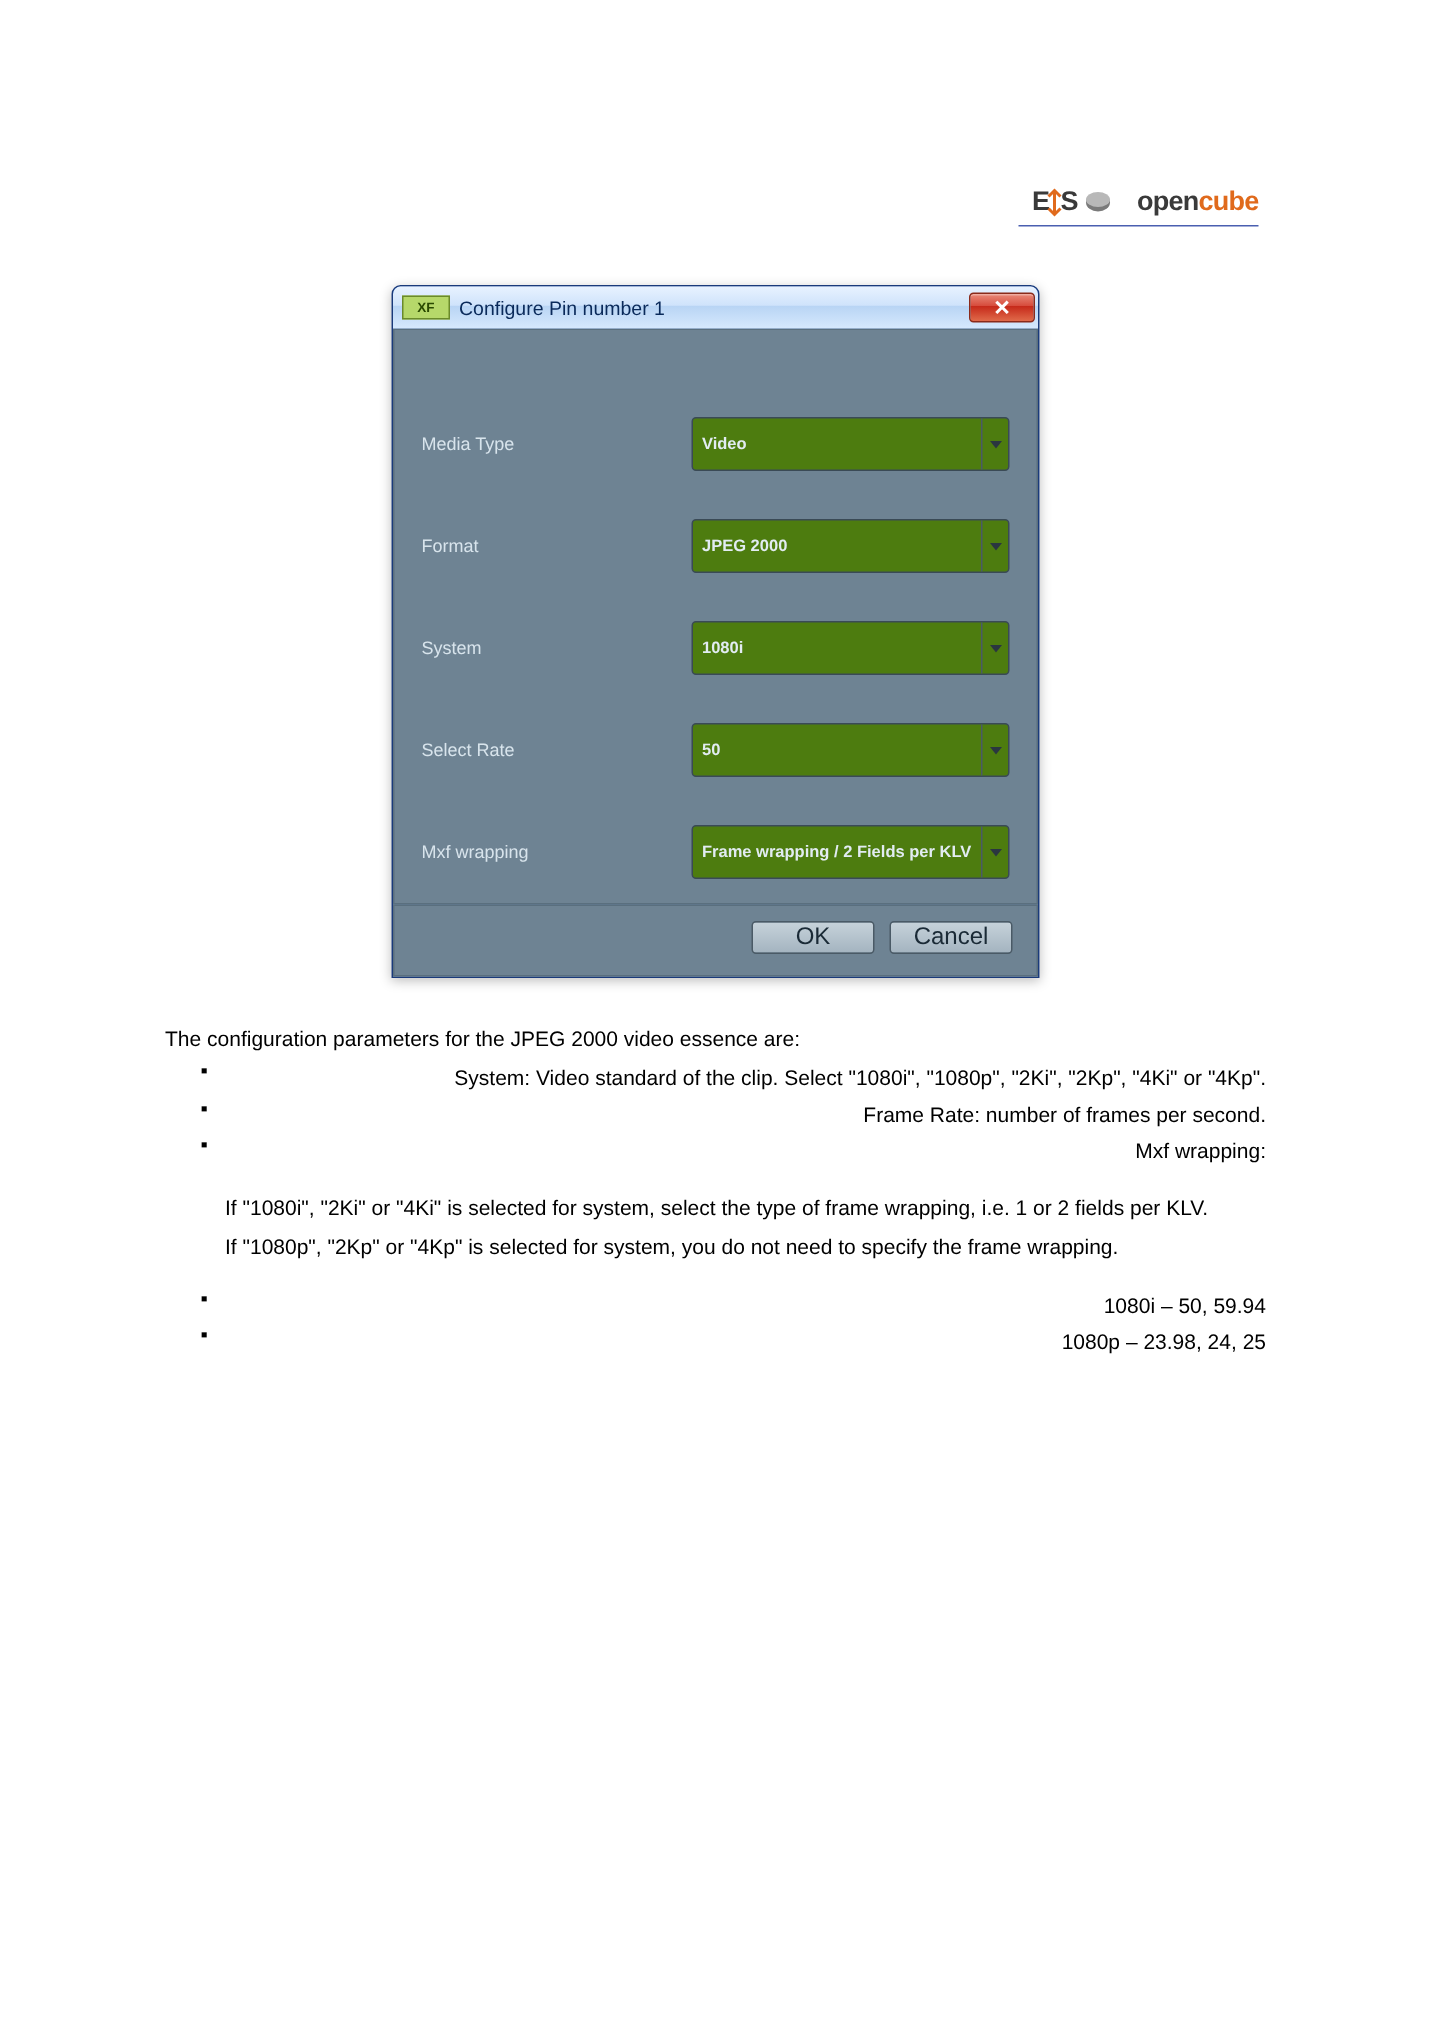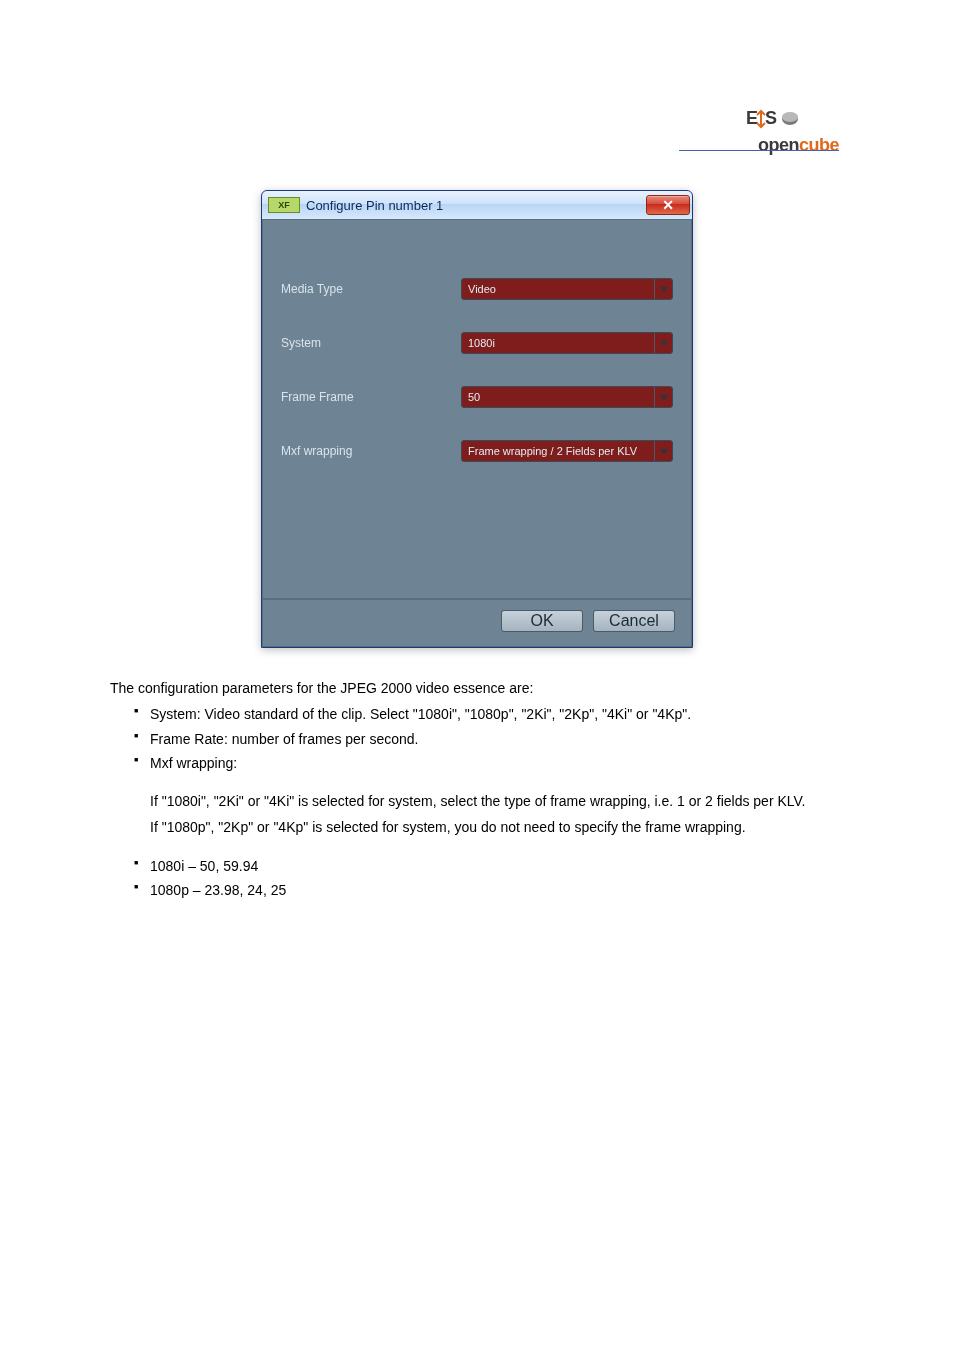--- a/index.html
+++ b/index.html
@@ -9,26 +9,25 @@
     background: #ffffff;
     font-family: Arial, Helvetica, sans-serif;
     color: #000;
     position: relative;
   }
   .page {
     padding: 100px 110px 60px 110px;
   }
   .header-logo {
     position: absolute;
-    top: 108px;
+    top: 124px;
     right: 115px;
     display: flex;
     align-items: flex-start;
     gap: 6px;
-    flex-direction: column;
   }
   .logo-evs {
     font-weight: bold;
     font-size: 18px;
     color: #3a3a3a;
     letter-spacing: -1px;
     display: flex;
     align-items: center;
   }
   .logo-evs svg { margin: 0 -2px; }
@@ -103,27 +102,28 @@
   }
   .form-label {
     width: 180px;
     font-size: 12px;
     color: #d8e4ec;
   }
   .form-select {
     flex: 1;
     display: flex;
     align-items: center;
-    background: #7f1d1d;
+    background: #4d7c0f;
     border: 1px solid #3a4a56;
     border-radius: 3px;
-    height: 22px;
+    height: 36px;
     font-size: 11px;
     color: #e2ecf2;
     position: relative;
+    font-weight: bold;
   }
   .form-select .val {
     padding: 0 6px;
     flex:1;
   }
   .form-select .arrow {
     width: 18px; height: 100%;
     border-left: 1px solid #4a5a66;
     display:flex; align-items:center; justify-content:center;
   }
@@ -160,20 +160,21 @@
   ul.bullets {
     list-style: none;
     padding-left: 24px;
     margin: 4px 0 18px 0;
   }
   ul.bullets li {
     position: relative;
     padding-left: 16px;
     margin-bottom: 4px;
     font-size: 14px;
+    text-align: right;
   }
   ul.bullets li::before {
     content: "■";
     position: absolute;
     left: 0;
     top: 2px;
     font-size: 7px;
     color: #000;
   }
   .sub {
@@ -214,33 +215,42 @@
       <div class="form-row">
         <div class="form-label">Media Type</div>
         <div class="form-select">
           <div class="val">Video</div>
           <div class="arrow">
               <span></span>
             </div>
         </div>
       </div>
 
+      <div class="form-row">
+        <div class="form-label">Format</div>
+        <div class="form-select">
+          <div class="val">JPEG 2000</div>
+          <div class="arrow">
+              <span></span>
+            </div>
+        </div>
+      </div>
 
       <div class="form-row">
         <div class="form-label">System</div>
         <div class="form-select">
           <div class="val">1080i</div>
           <div class="arrow">
               <span></span>
             </div>
         </div>
       </div>
 
       <div class="form-row">
-        <div class="form-label">Frame Frame</div>
+        <div class="form-label">Select Rate</div>
         <div class="form-select">
           <div class="val">50</div>
           <div class="arrow">
               <span></span>
             </div>
         </div>
       </div>
 
       <div class="form-row" style="margin-bottom:0">
         <div class="form-label">Mxf wrapping</div>

